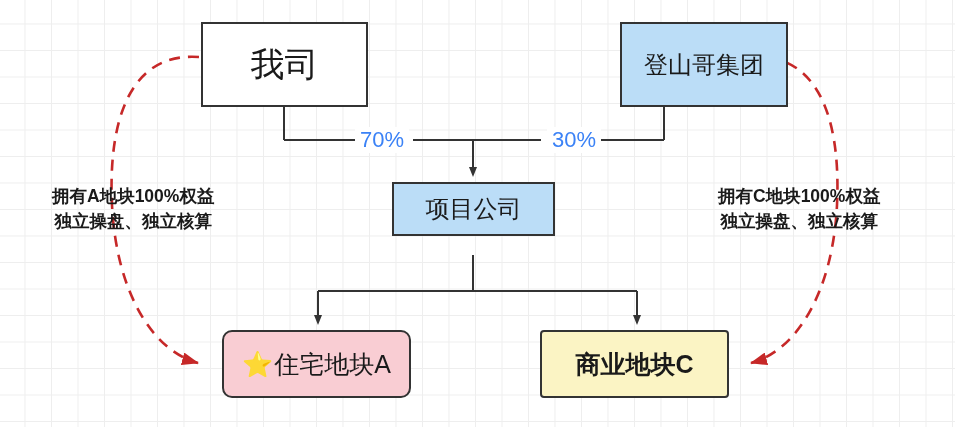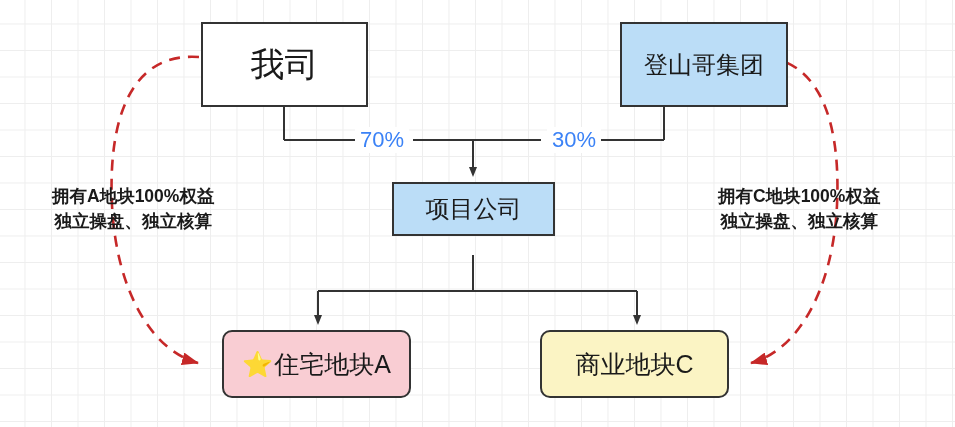--- a/index.html
+++ b/index.html
@@ -65,22 +65,23 @@
     left: 222px; top: 330px;
     width: 189px; height: 68px;
     background: #f9cdd3;
     border-radius: 10px;
     font-size: 25px;
   }
   #node-plot-c {
     left: 540px; top: 330px;
     width: 189px; height: 68px;
     background: #fbf4c4;
-    border-radius: 10px;
+    border-radius: 4px;
     font-size: 25px;
+    font-weight: bold;
   }
   .star-icon {
     font-size: 25px;
     line-height: 1;
     margin-right: 1px;
   }
   .edge-label {
     position: absolute;
     font-size: 22px;
     color: #3b82f6;

